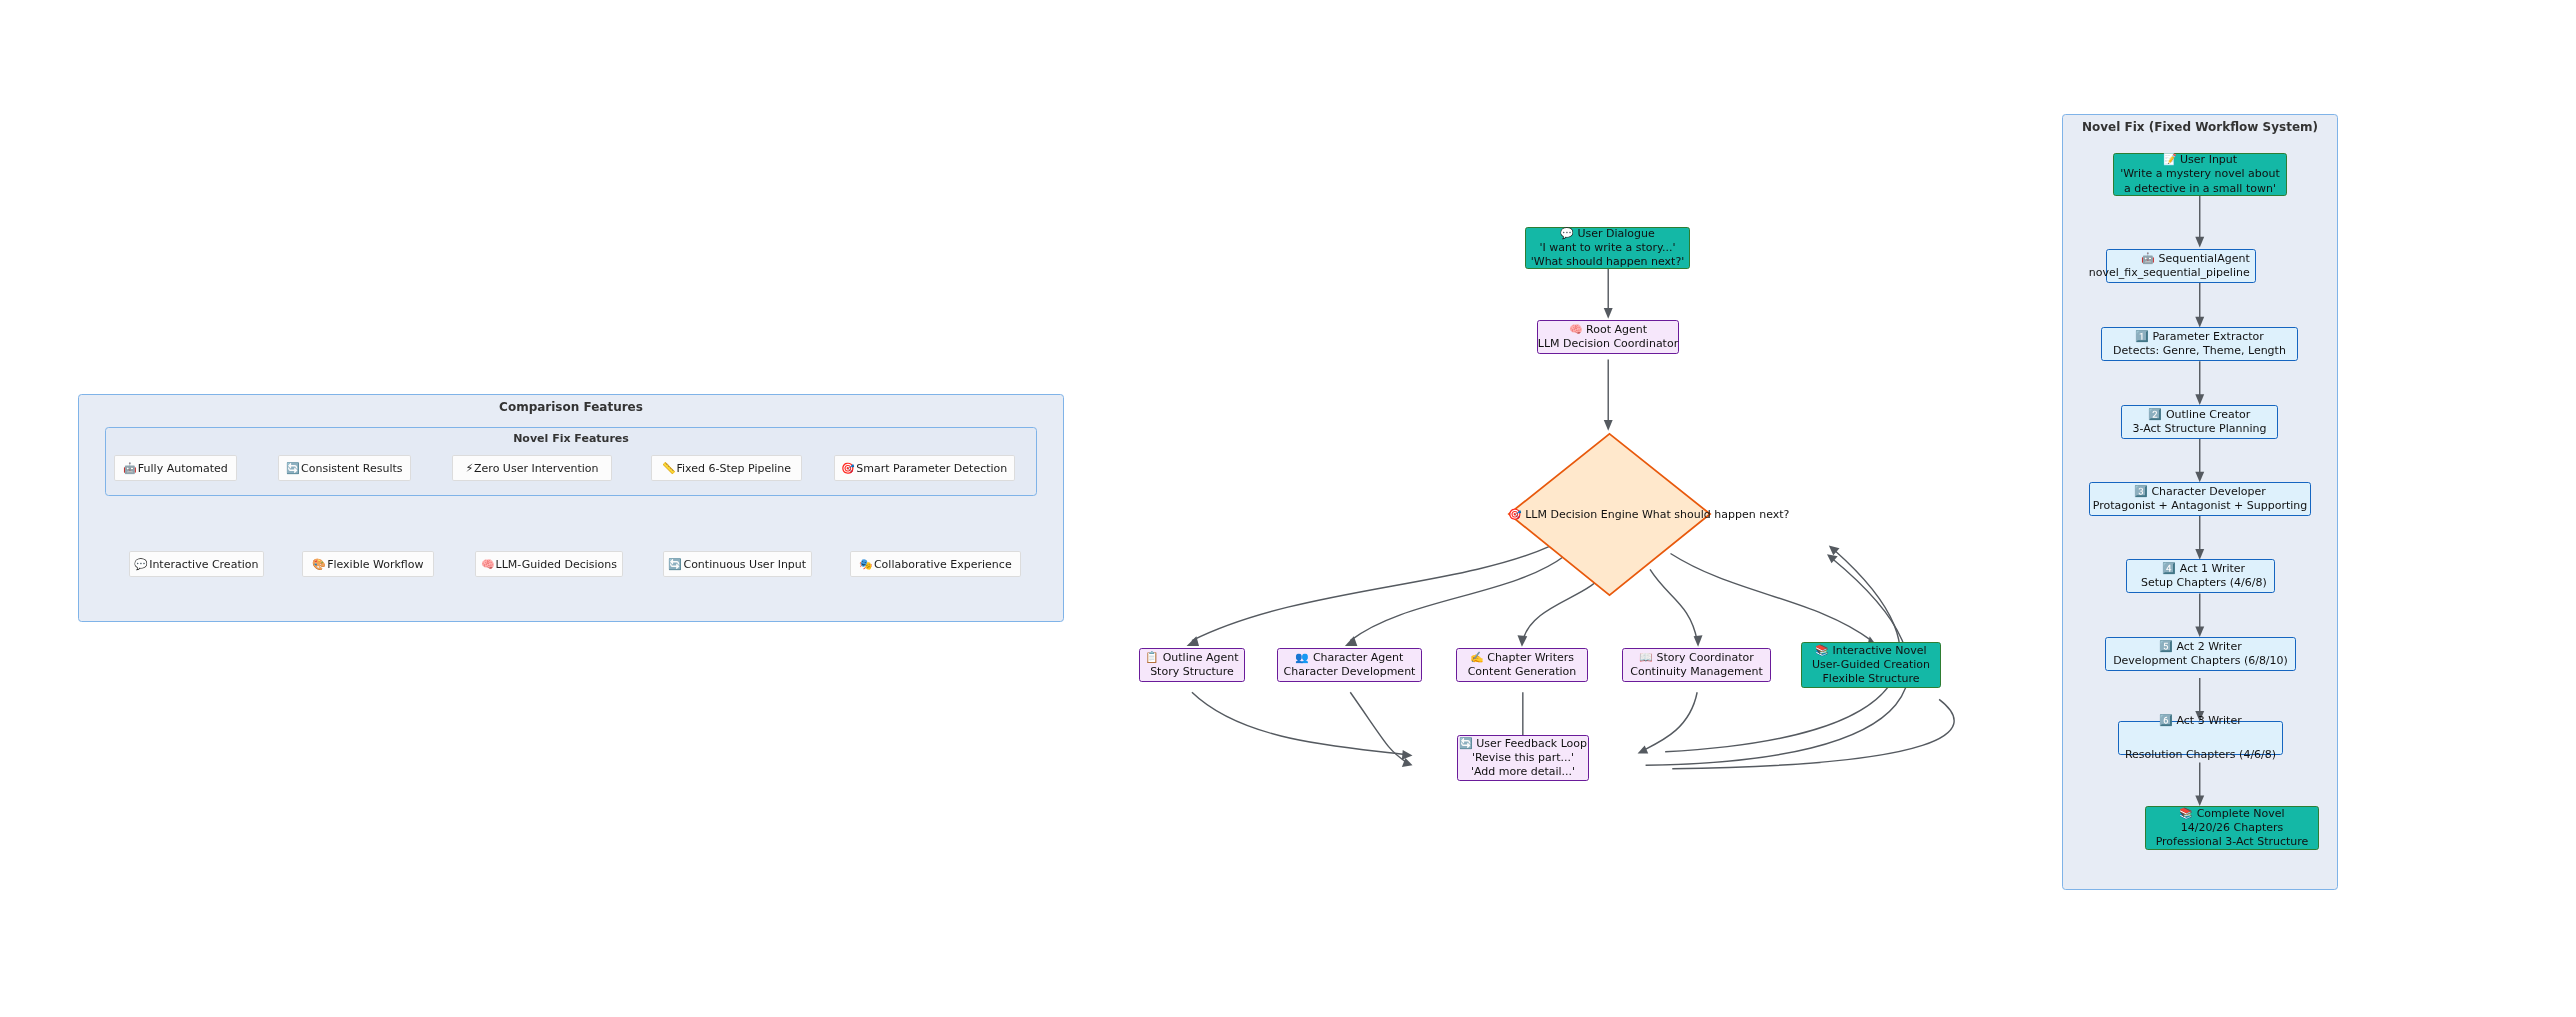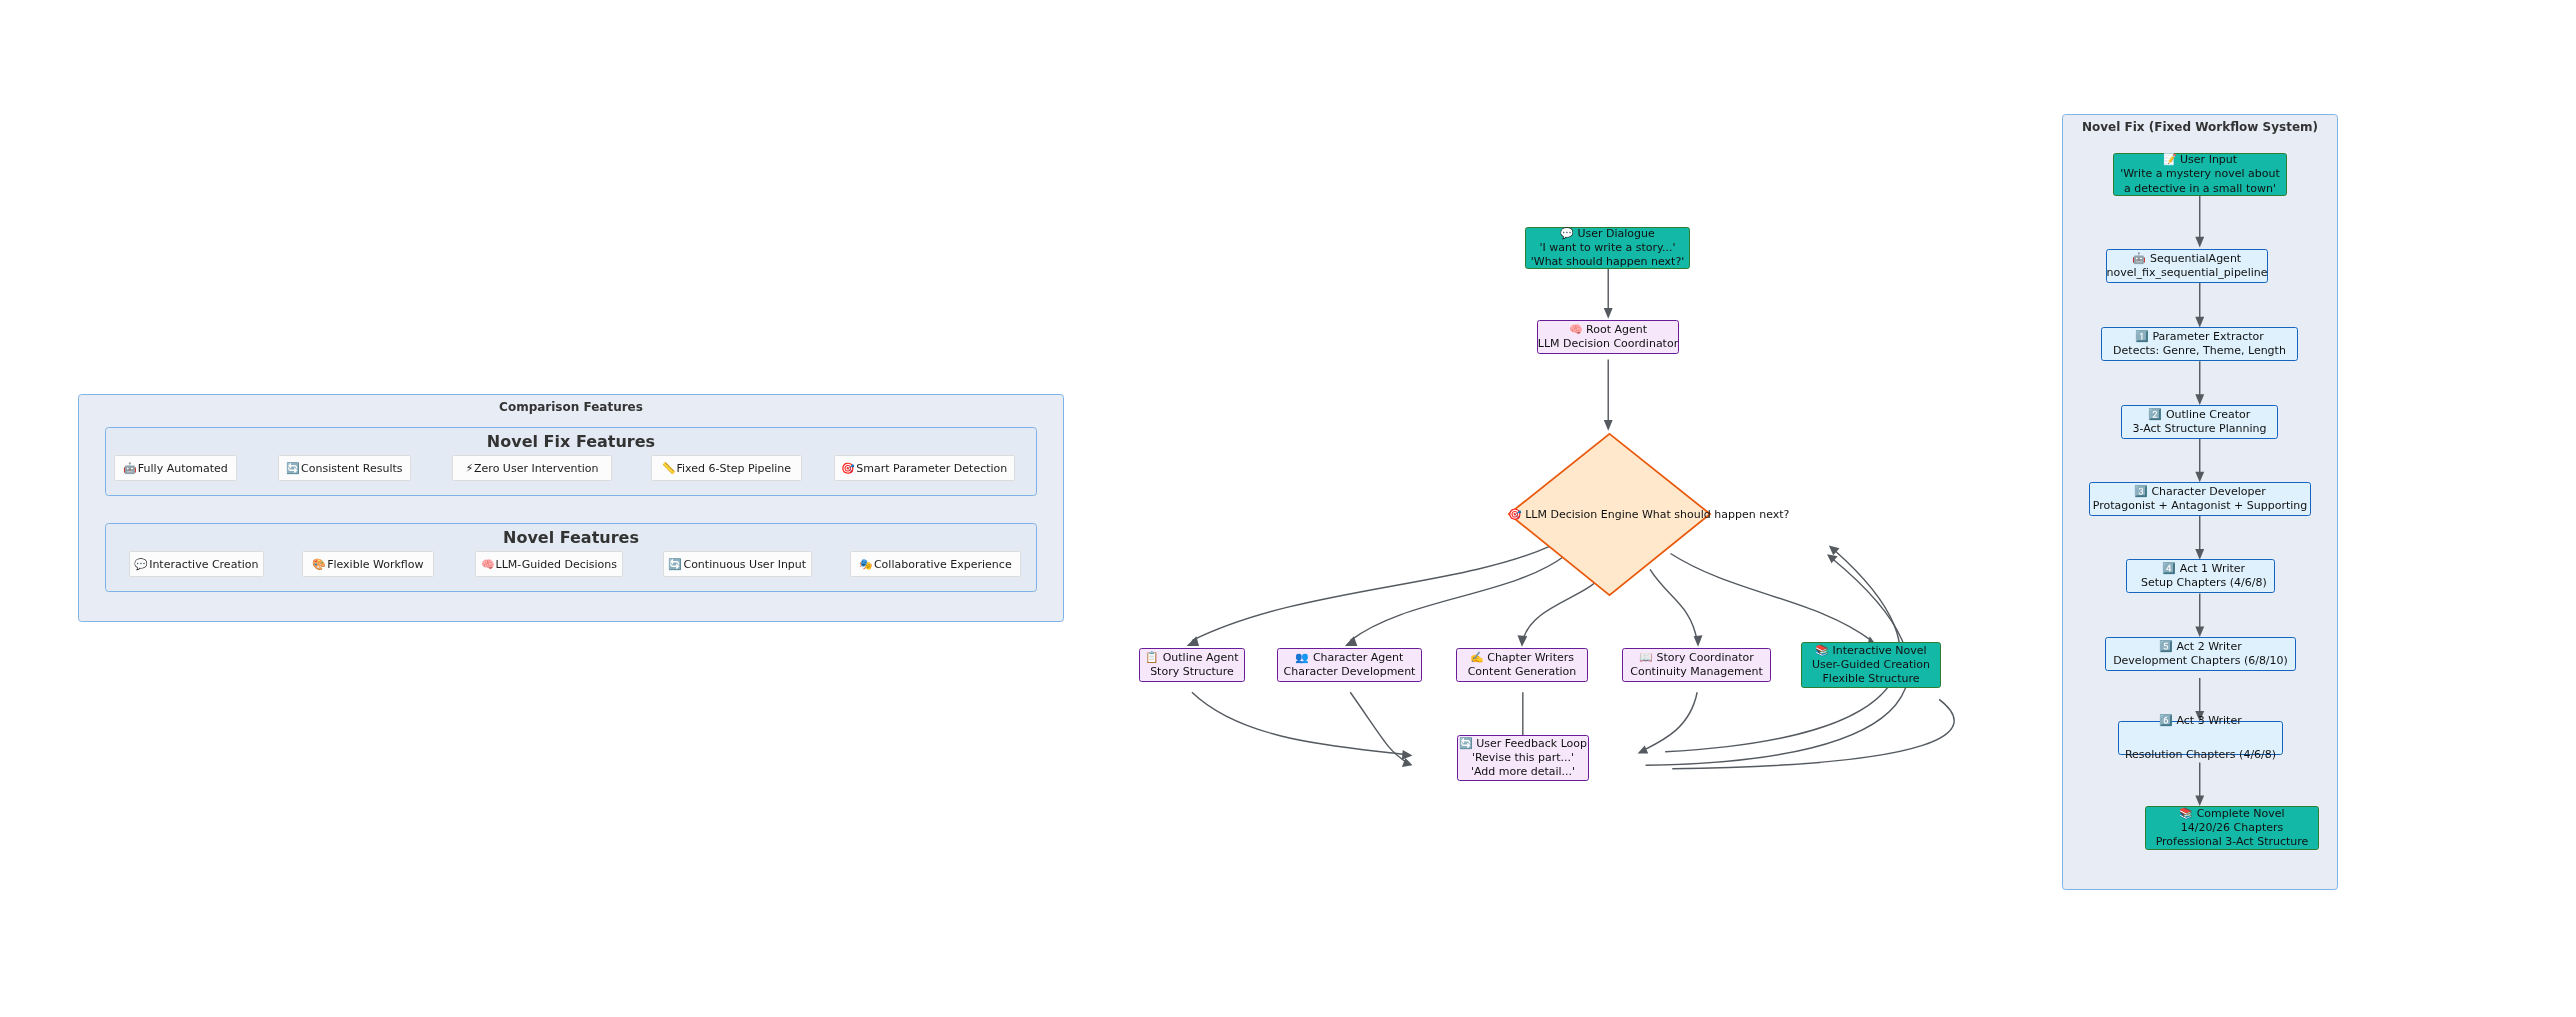--- a/index.html
+++ b/index.html
@@ -23,21 +23,21 @@
     text-align:center;
     font-size:12px;color:#333333;
     white-space:nowrap;
     pointer-events:none;
     font-weight:bold;
   }
   .subgraph.inner{
     background:#e4eaf4;
     border:1.1px solid #7fb3e8;
   }
-  .subgraph.inner > .sg-title{top:4px;font-size:16px;}
+  .subgraph.inner > .sg-title{top:4px;font-size:11px;}
 
   
   .node{
     position:absolute;box-sizing:border-box;
     display:flex;flex-direction:column;align-items:center;justify-content:center;
     border-radius:2.7px;
     font-size:11px;line-height:1.30;
     color:#111111;text-align:center;
     white-space:nowrap;
     padding:2.7px 5.3px;
@@ -99,23 +99,20 @@
   </div>
   <div class="pill" style="left:651px;top:455px;width:151px;height:26px;">
     <span class="em">📏</span>
       <span>Fixed 6-Step Pipeline</span>
   </div>
   <div class="pill" style="left:834px;top:455px;width:181px;height:26px;">
     <span class="em">🎯</span>
       <span>Smart Parameter Detection</span>
   </div>
 
-  <div class="subgraph inner" style="left:105px;top:523px;width:932px;height:69px;">
-    <div class="sg-title">Novel Features</div>
-  </div>
 
   <div class="pill" style="left:129px;top:551px;width:135px;height:26px;">
     <span class="em">💬</span>
       <span>Interactive Creation</span>
   </div>
   <div class="pill" style="left:302px;top:551px;width:132px;height:26px;">
     <span class="em">🎨</span>
       <span>Flexible Workflow</span>
   </div>
   <div class="pill" style="left:475px;top:551px;width:148px;height:26px;">
@@ -243,21 +240,21 @@
     <path d="M2473,857 L2473,898"></path>
       <polygon points="2473,906 2468,894 2478,894"></polygon>
   </svg>
 
   <div class="node n-green" style="left:2113px;top:153px;width:174px;height:43px;">
     <span class="ln">📝 User Input</span>
     <span class="ln">'Write a mystery novel about</span>
     <span class="ln">a detective in a small town'</span>
   </div>
 
-  <div class="node n-blue" style="left:2106px;top:249px;width:162px;height:34px;">
+  <div class="node n-blue" style="left:2106px;top:249px;width:150px;height:34px;align-items:flex-end;">
     <span class="ln">🤖 SequentialAgent</span>
     <span class="ln">novel_fix_sequential_pipeline</span>
   </div>
 
   <div class="node n-blue" style="left:2101px;top:327px;width:197px;height:34px;">
     <span class="ln">1️⃣ Parameter Extractor</span>
     <span class="ln">Detects: Genre, Theme, Length</span>
   </div>
 
   <div class="node n-blue" style="left:2121px;top:405px;width:157px;height:34px;">

